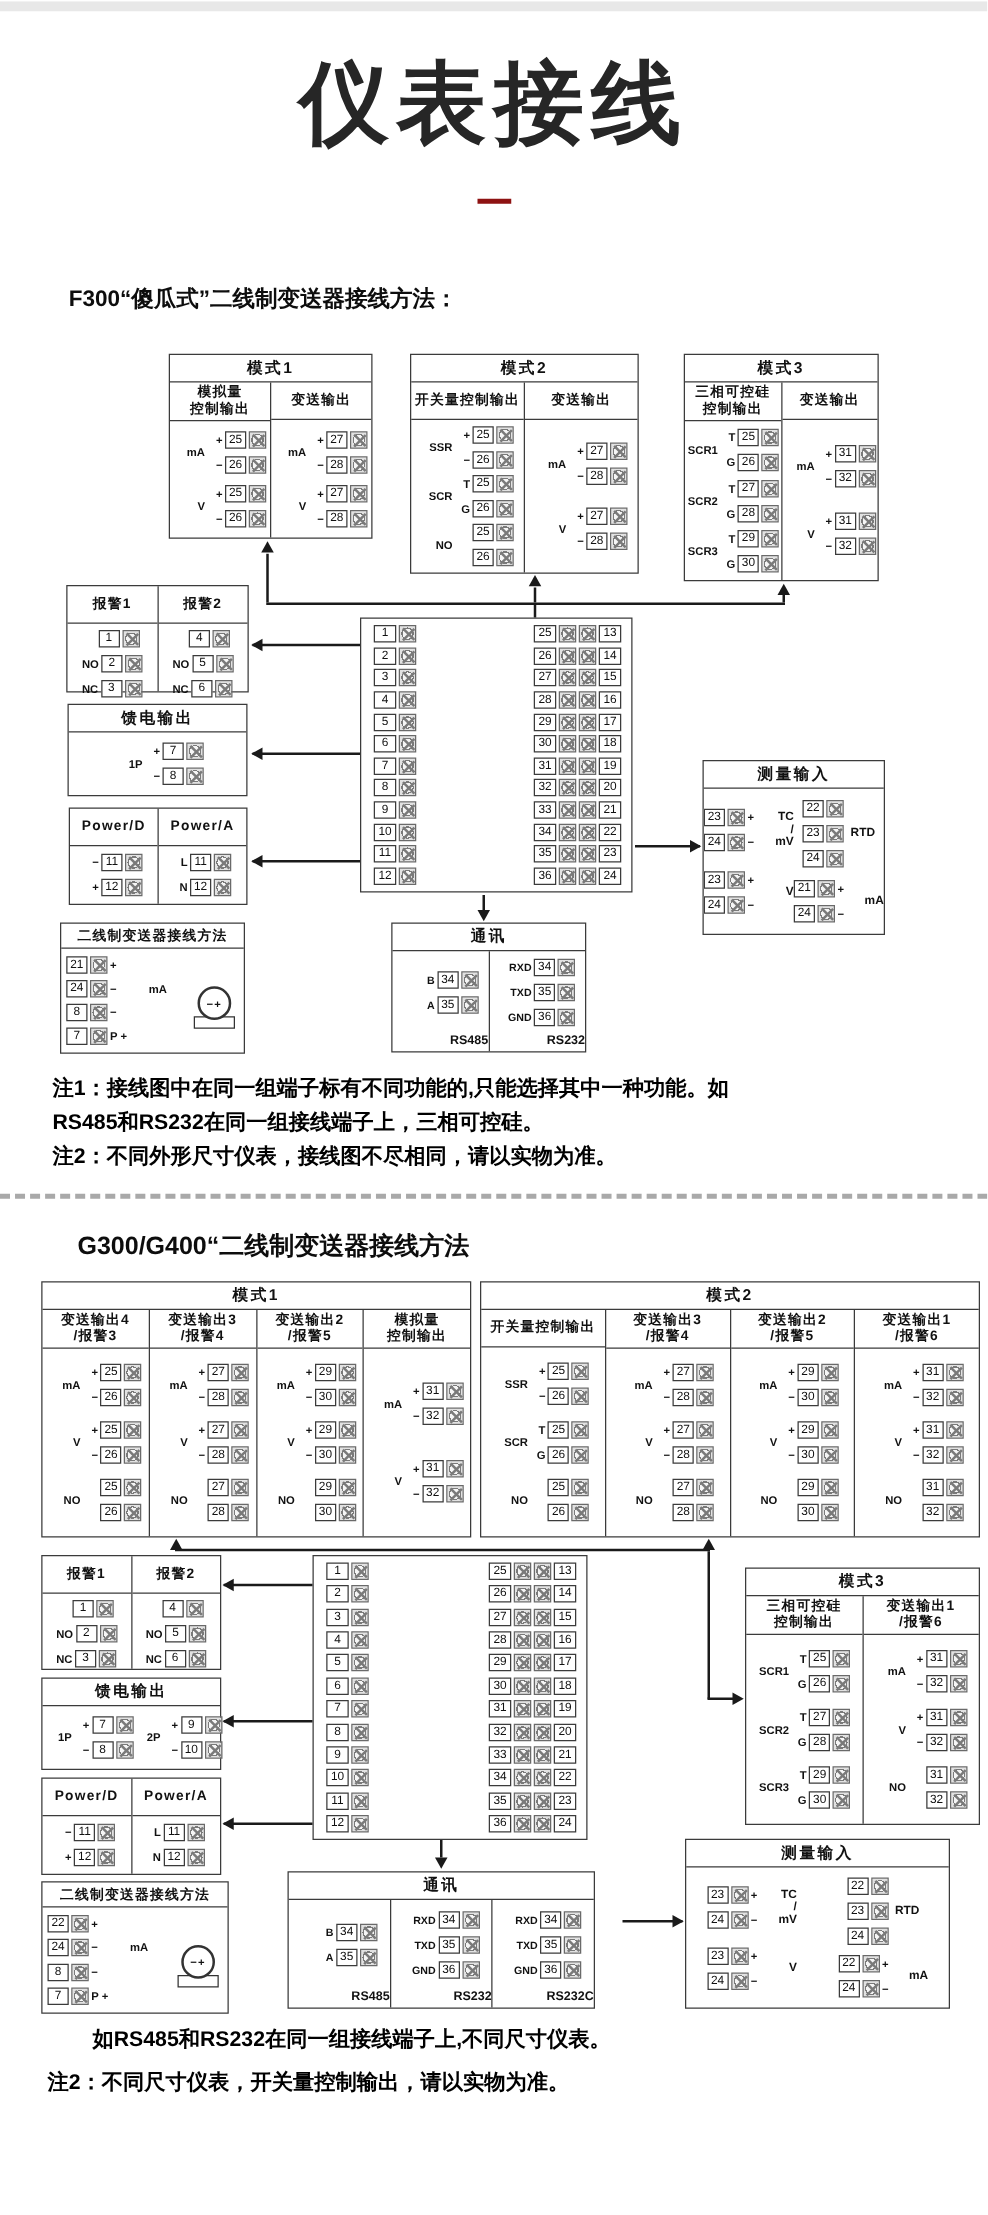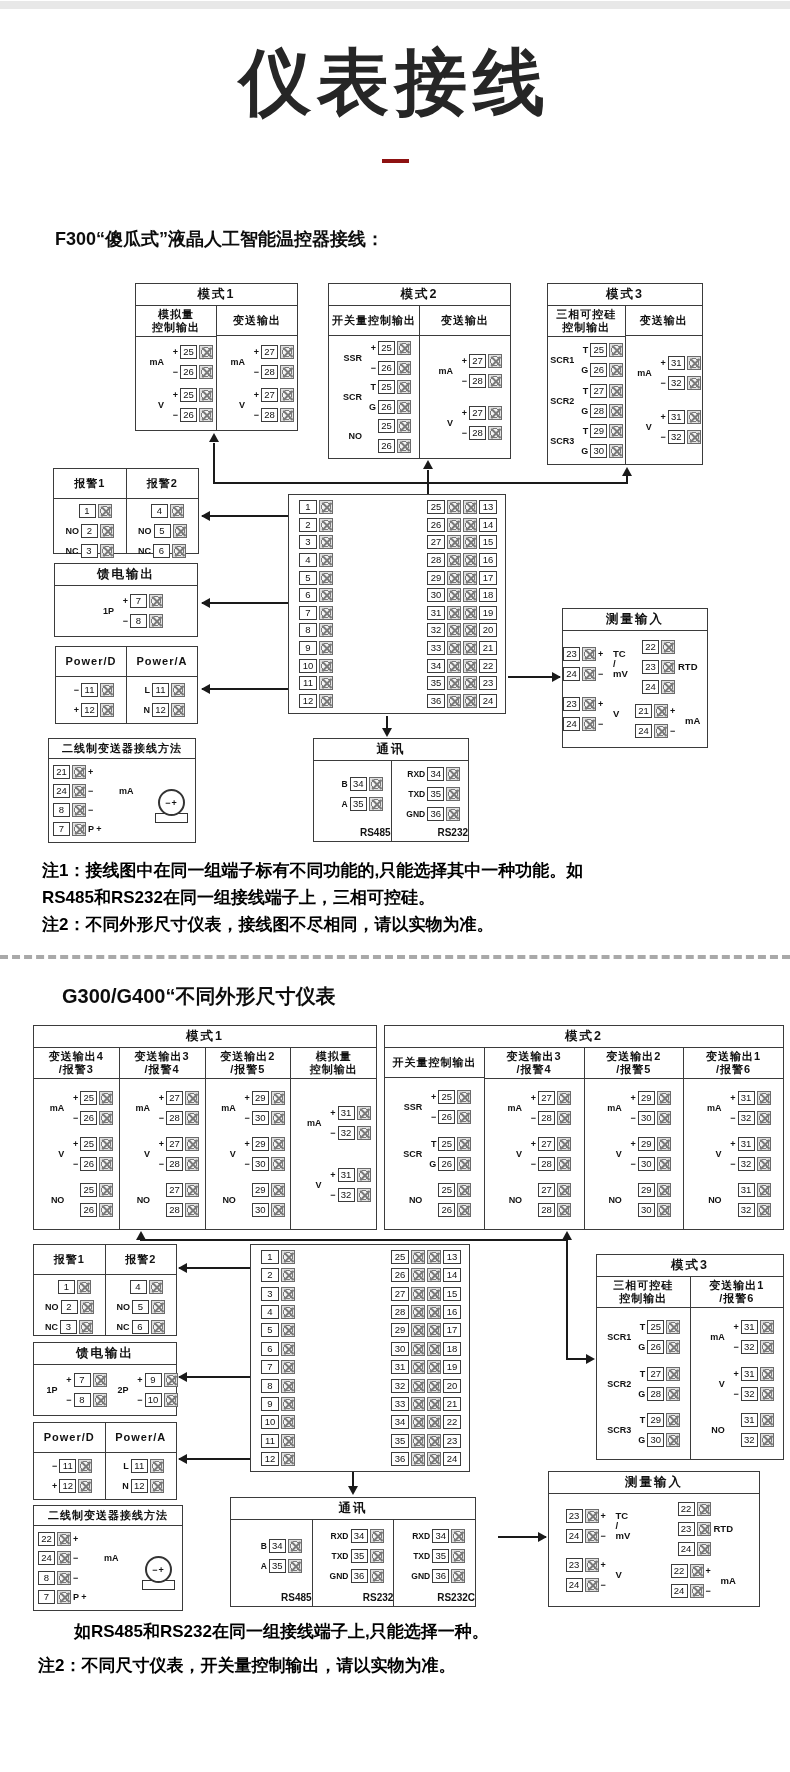--- a/index.html
+++ b/index.html
@@ -25,21 +25,21 @@
 .tw-title{font-size:11px;letter-spacing:1px}
 .cols{flex:1;display:flex;align-items:stretch;min-height:0}
 .col{flex:1;display:flex;flex-direction:column;min-width:0}
 .col+.col{border-left:1.5px solid #3b3b3b}
 .panel.plain .col+.col{border-left:none}
 .col-header{display:flex;align-items:center;justify-content:center;text-align:center;font-size:11px;letter-spacing:1px;border-bottom:1.5px solid #3b3b3b;padding:2px 1px;min-height:30px;white-space:pre-line;line-height:13px;font-weight:600}
 .col-body{flex:1;display:flex;flex-direction:column;justify-content:space-evenly;padding:2px 1px;min-height:0}
 .col-footer{display:block;text-align:right;font-size:10px;font-weight:600;padding:1px 0 3px}
 .tgroup{display:flex;align-items:center;justify-content:center;gap:3px}
 .glabel{font-size:9px;font-weight:700;min-width:25px;text-align:right;line-height:10px;white-space:pre-line}
-.rlabel{font-size:9.5px;font-weight:700;min-width:22px;text-align:left;line-height:10px;white-space:pre-line}
+.rlabel{font-size:9.5px;font-weight:700;min-width:22px;text-align:right;line-height:10px;white-space:pre-line}
 .grows{display:flex;flex-direction:column;gap:1px}
 .trow{display:flex;align-items:center;gap:2px;height:19px}
 .mark{font-size:9px;font-weight:700;white-space:nowrap}
 .mark.pre{min-width:11px;text-align:right}
 .mark.post{min-width:12px;text-align:left}
 .tnum{display:inline-block;flex:0 0 auto;border:1px solid #3b3b3b;width:17px;height:14px;font-size:9.5px;line-height:12px;text-align:center;background:#fff}
 .screw{flex:0 0 auto;display:inline-block;width:14px;height:14px;border:1px solid #6a6a6a;position:relative;background:radial-gradient(circle,#f6f6f6 0 4px,#7a7a7a 4px 5px,#e2e2e2 5px)}
 .screw::before,.screw::after{content:"";position:absolute;left:6px;top:0;width:1.5px;height:13px;background:#7a7a7a}
 .screw::before{transform:rotate(45deg)}
 .screw::after{transform:rotate(-45deg)}
@@ -65,33 +65,33 @@
 .ah.right{border-top:5px solid transparent;border-bottom:5px solid transparent;border-left:9px solid #1a1a1a}
 </style>
 </head>
 <body>
 
 <div class="page" data-name="wiring-document-page">
   <div class="topbar" data-name="top-gray-bar"></div>
   <h1 class="main-title" data-name="page-title">仪表接线</h1>
   <div class="accent-dash" data-name="title-accent-dash"></div>
 
-  <div class="heading f-heading" data-name="f300-section-heading">F300“傻瓜式”液晶人工智能温控器接线：</div>
-  <div class="heading g-heading" data-name="g300-section-heading">G300/G400“不同外形尺寸仪表</div>
+  <div class="heading f-heading" data-name="f300-section-heading">F300“傻瓜式”二线制变送器接线方法：</div>
+  <div class="heading g-heading" data-name="g300-section-heading">G300/G400“二线制变送器接线方法</div>
 
   <div class="notes f-notes" data-name="f300-notes">
     <div data-name="f300-note-line-1">注1：接线图中在同一组端子标有不同功能的,只能选择其中一种功能。如</div>
     <div data-name="f300-note-line-2">RS485和RS232在同一组接线端子上，三相可控硅。</div>
     <div data-name="f300-note-line-3">注2：不同外形尺寸仪表，接线图不尽相同，请以实物为准。</div>
   </div>
 
   <div class="divider" data-name="section-divider-dashed"></div>
 
   <div class="notes g-notes" data-name="g300-notes">
-    <div class="indent" data-name="g300-note-line-2">如RS485和RS232在同一组接线端子上,只能选择一种。</div>
+    <div class="indent" data-name="g300-note-line-2">如RS485和RS232在同一组接线端子上,不同尺寸仪表。</div>
     <div data-name="g300-note-line-3">注2：不同尺寸仪表，开关量控制输出，请以实物为准。</div>
   </div>
 
   <div id="diagram-root" data-name="diagram-root">
       <div class="panel" data-name="f300-mode1-panel" style="left: 135px; top: 282px; width: 163px; height: 148px;">
         <span class="panel-title" data-name="f300-mode1-title">模式1</span>
         <div class="cols">
           <div class="col" data-name="f300-mode1-column-0">
             <span class="col-header" data-name="column-header">模拟量
 控制输出</span>

